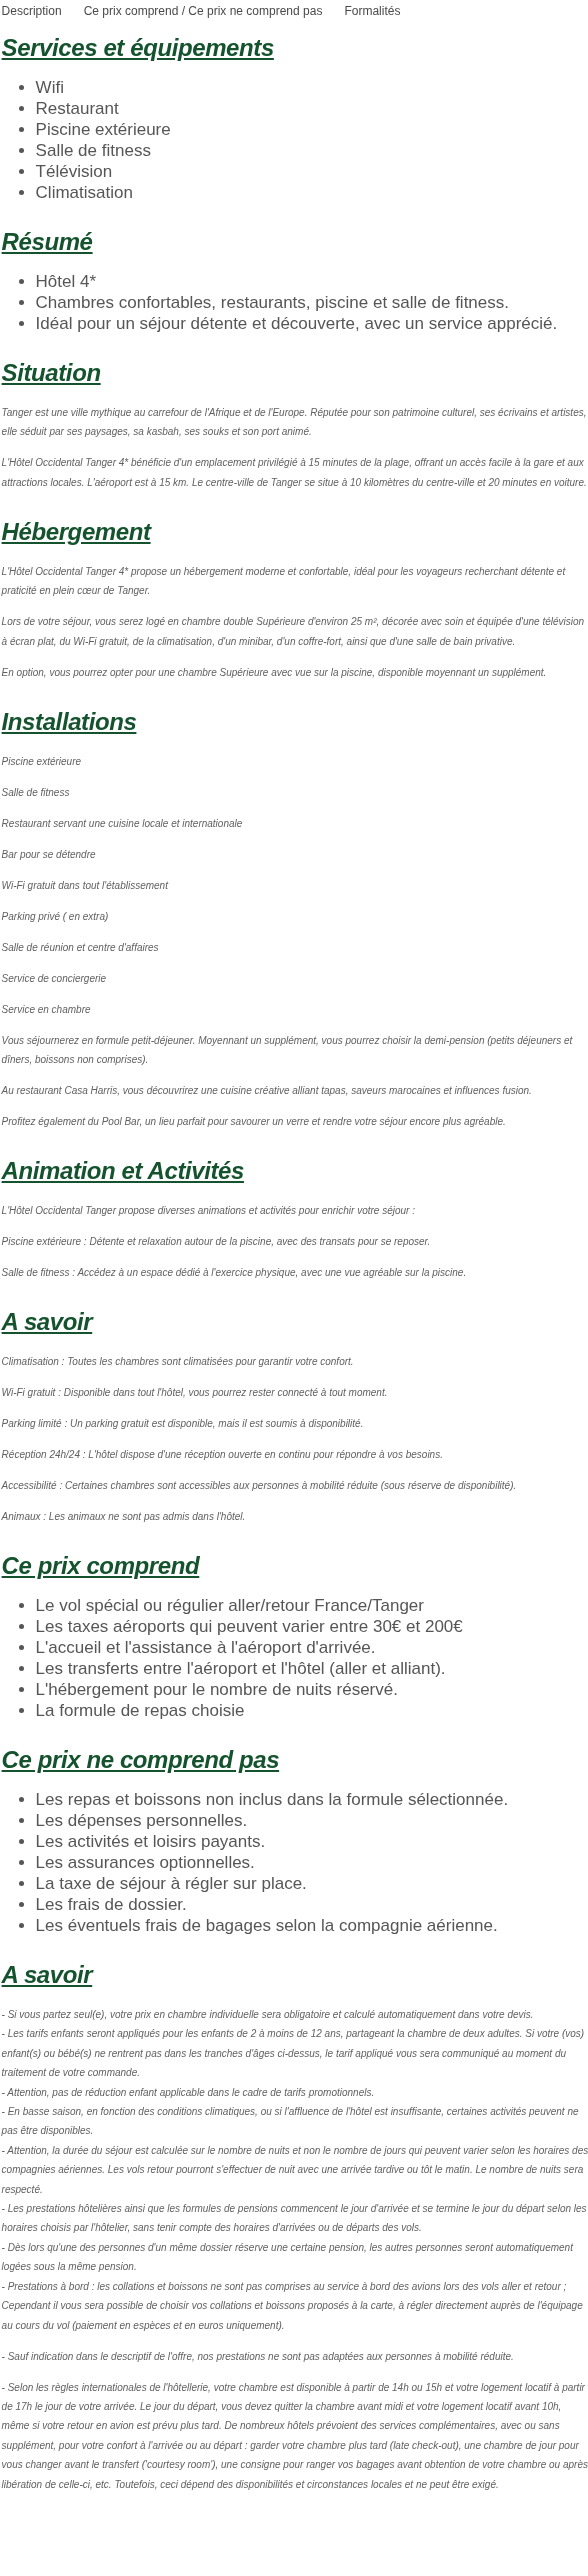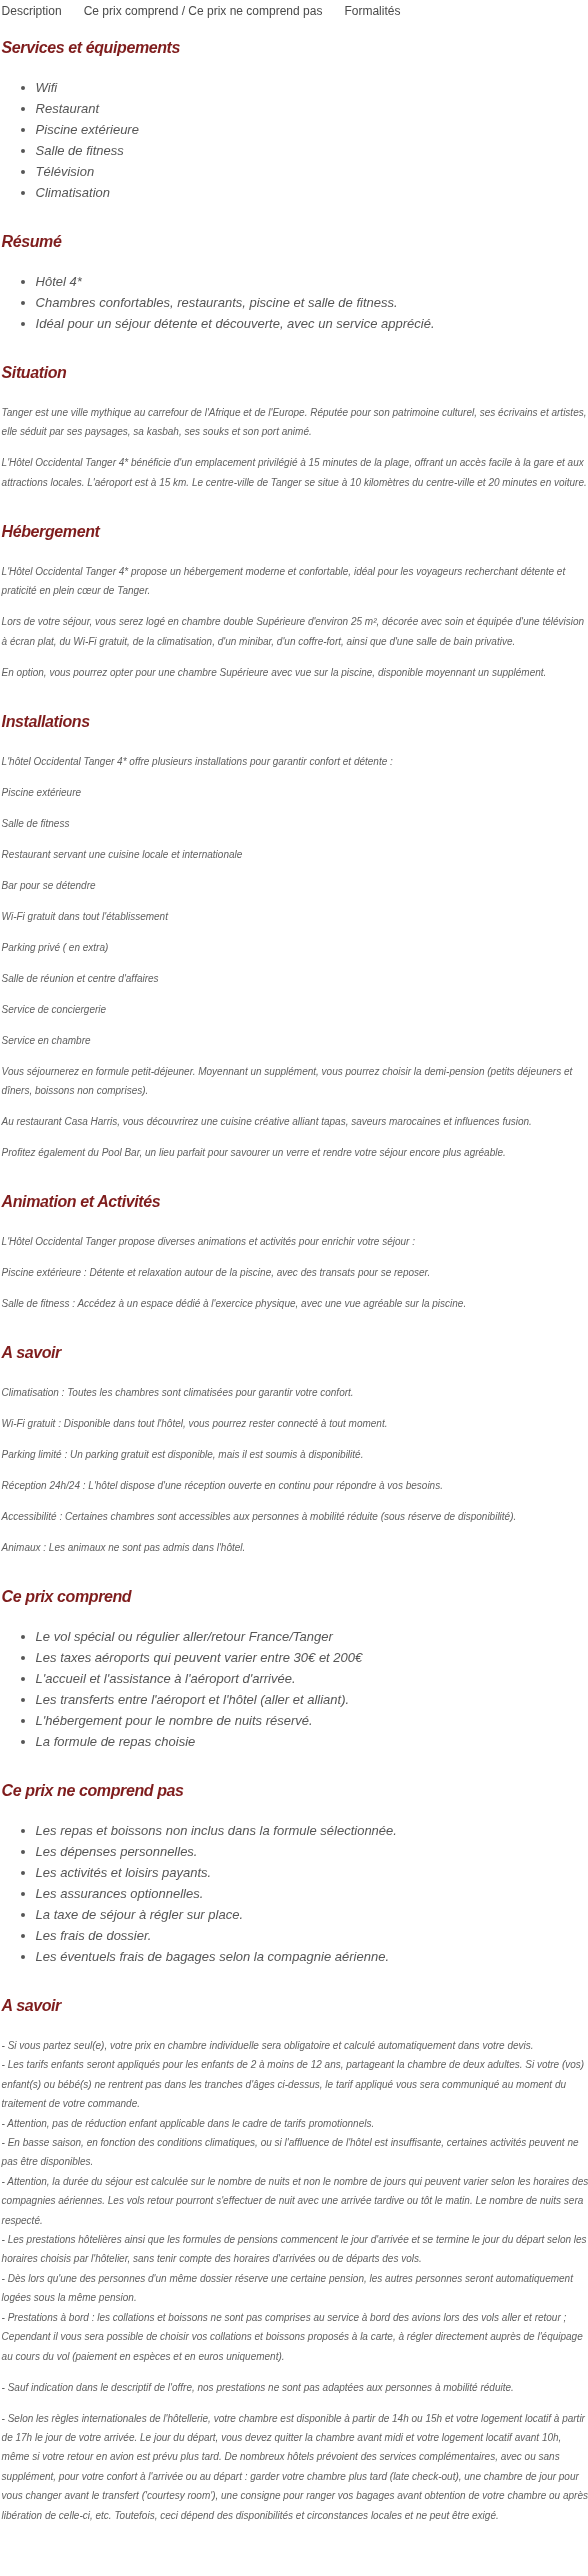--- a/index.html
+++ b/index.html
@@ -15,42 +15,42 @@
     color:#4a4a4a;
     font-style:normal;
     display:flex;gap:22px;flex-wrap:wrap;
     line-height:15.5px;
   }
   .tab{cursor:pointer;}
   #content{width:587px;}
   h2{
     font-style:italic;
     font-weight:bold;
-    font-size:16px;
+    font-size:24px;
     letter-spacing:-0.4px;
-    color:#7f1d1d;
+    color:#14532d;
     margin:28px 0 18.6px 0;
     line-height:23px;
+    text-decoration:underline;
   }
   section:first-of-type h2{margin-top:17px;}
   p{
     font-style:italic;
     font-size:10px;
     line-height:19.4px;
     color:#616161;
     margin:0 0 11.6px 0;
   }
   ul{
     list-style:disc;
     margin:0 0 9.3px 0;
     padding:0 0 0 34px;
   }
   li{
-    font-style:italic;
-    font-size:13px;
+    font-size:17px;
     line-height:19.4px;
     color:#565656;
     margin:0 0 1.6px 0;
   }
 </style>
 </head>
 <body>
 
 <nav class="tabs">
   <span class="tab">Description</span>
@@ -84,21 +84,20 @@
       <p>L'Hôtel Occidental Tanger 4* bénéficie d'un emplacement privilégié à 15 minutes de la plage, offrant un accès facile à la gare et aux attractions locales. L'aéroport est à 15 km. Le centre-ville de Tanger se situe à 10 kilomètres du centre-ville et 20 minutes en voiture.</p>
     </section>
     <section>
       <h2>Hébergement</h2>
       <p>L'Hôtel Occidental Tanger 4* propose un hébergement moderne et confortable, idéal pour les voyageurs recherchant détente et praticité en plein cœur de Tanger.</p>
       <p>Lors de votre séjour, vous serez logé en chambre double Supérieure d'environ 25 m², décorée avec soin et équipée d'une télévision à écran plat, du Wi-Fi gratuit, de la climatisation, d'un minibar, d'un coffre-fort, ainsi que d'une salle de bain privative.</p>
       <p>En option, vous pourrez opter pour une chambre Supérieure avec vue sur la piscine, disponible moyennant un supplément.</p>
     </section>
     <section>
       <h2>Installations</h2>
-      <p>L'hôtel Occidental Tanger 4* offre plusieurs installations pour garantir confort et détente :</p>
       <p>Piscine extérieure</p>
       <p>Salle de fitness</p>
       <p>Restaurant servant une cuisine locale et internationale</p>
       <p>Bar pour se détendre</p>
       <p>Wi-Fi gratuit dans tout l'établissement</p>
       <p>Parking privé ( en extra)</p>
       <p>Salle de réunion et centre d'affaires</p>
       <p>Service de conciergerie</p>
       <p>Service en chambre</p>
     </section>

